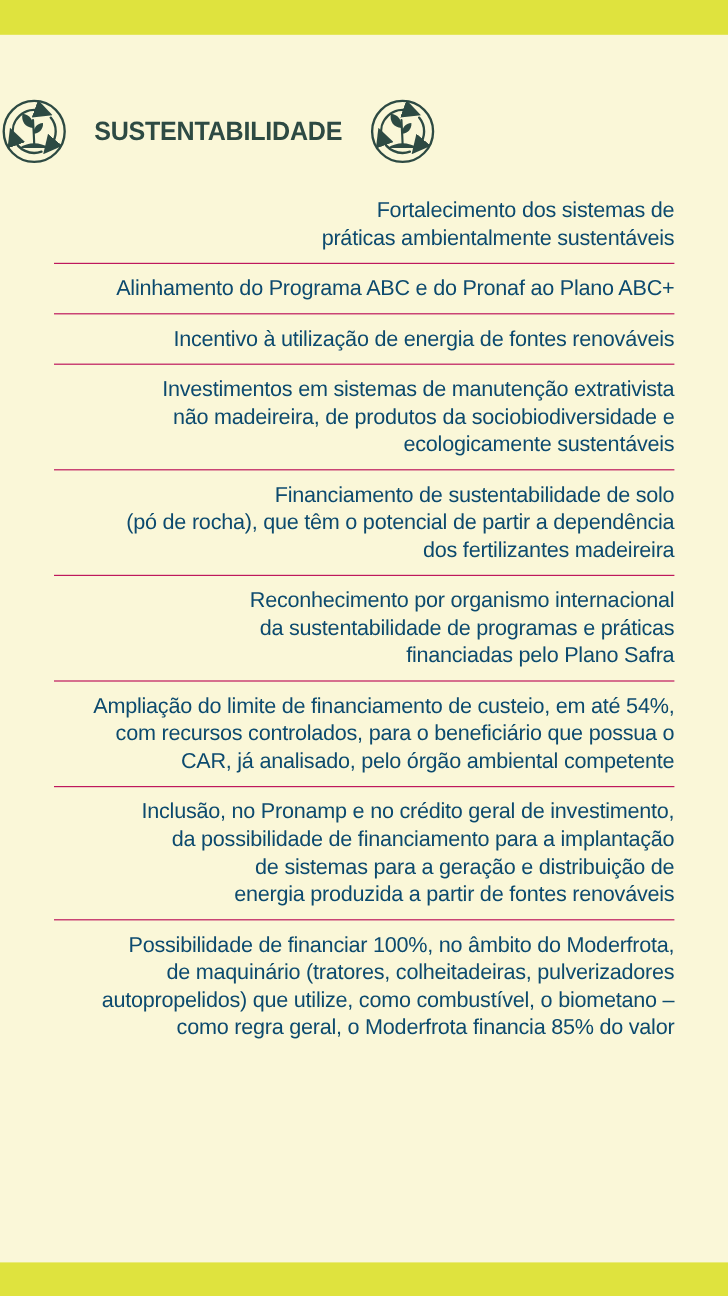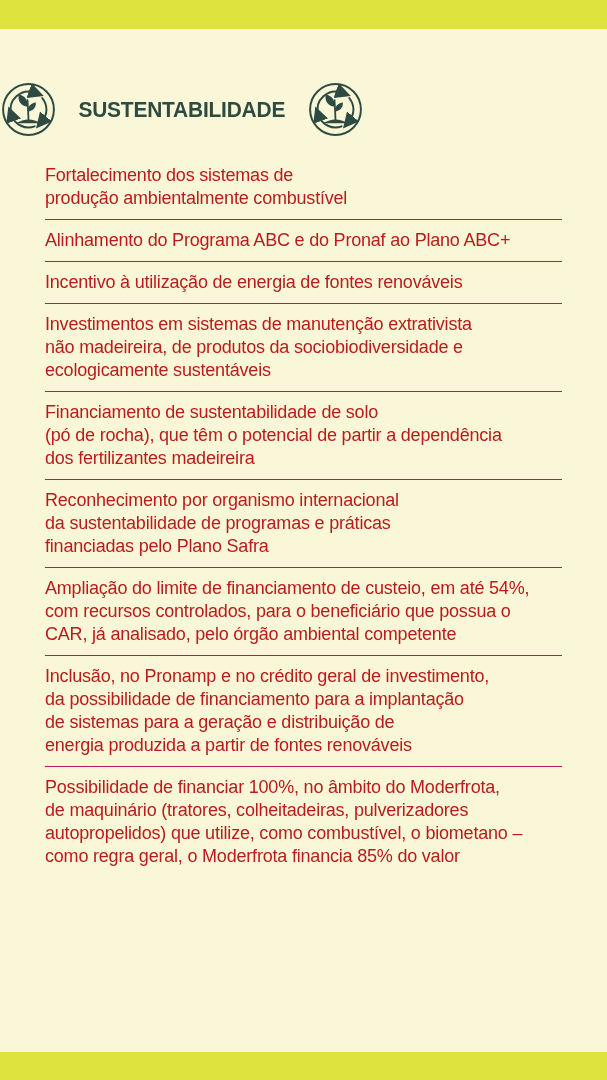--- a/index.html
+++ b/index.html
@@ -11,22 +11,22 @@
   .bar-top{height:29px;background:#dfe33e;}
   .bar-bottom{position:absolute;left:0;right:0;bottom:0;height:28px;background:#dfe33e;}
   .header{margin-top:52px;display:flex;align-items:center;justify-content:flex-start;gap:16px;}
   .icon{width:57px;height:57px;flex:0 0 auto;}
   .title{
     font-size:22px;font-weight:bold;color:#2d4a43;letter-spacing:-0.2px;
     transform:scaleX(0.95);transform-origin:center;
   }
   .list{width:517px;margin:17px auto 0;}
   .item{
-    padding:9px 0;text-align:left;
-    font-size:18px;line-height:23px;color:#b91c1c;letter-spacing:-0.2px;
+    padding:9px 0;text-align:right;
+    font-size:18px;line-height:23px;color:#0c4a6e;letter-spacing:-0.2px;
   }
   .item + .item{border-top:1px solid #be185d;}
   .line{white-space:nowrap;}
 </style>
 </head>
 <body>
 
 <div class="bar-top"></div>
 
 <div class="header">
@@ -69,21 +69,21 @@
       <path d="M 34 31.5 C 25.5 31 21.5 24.5 23 17 C 30.5 17.5 34.5 24 34 31.5 Z"></path>
       <path d="M 34.3 37.5 C 40.5 37 44.5 32.5 44 26.5 C 38 27 34 31.5 34.3 37.5 Z"></path>
     </g>
     <path d="M 35 50.5 C 35 42 34.2 33 33.8 23.5" stroke="#2d4a43" stroke-width="2.2" fill="none" stroke-linecap="round"></path>
   </svg>
 </div>
 
 <div class="list">
     <div class="item">
       <div class="line">Fortalecimento dos sistemas de</div>
-      <div class="line">produção ambientalmente combustível</div>
+      <div class="line">práticas ambientalmente sustentáveis</div>
     </div>
     <div class="item">
       <div class="line">Alinhamento do Programa ABC e do Pronaf ao Plano ABC+</div>
     </div>
     <div class="item">
       <div class="line">Incentivo à utilização de energia de fontes renováveis</div>
     </div>
     <div class="item">
       <div class="line">Investimentos em sistemas de manutenção extrativista</div>
       <div class="line">não madeireira, de produtos da sociobiodiversidade e</div>

